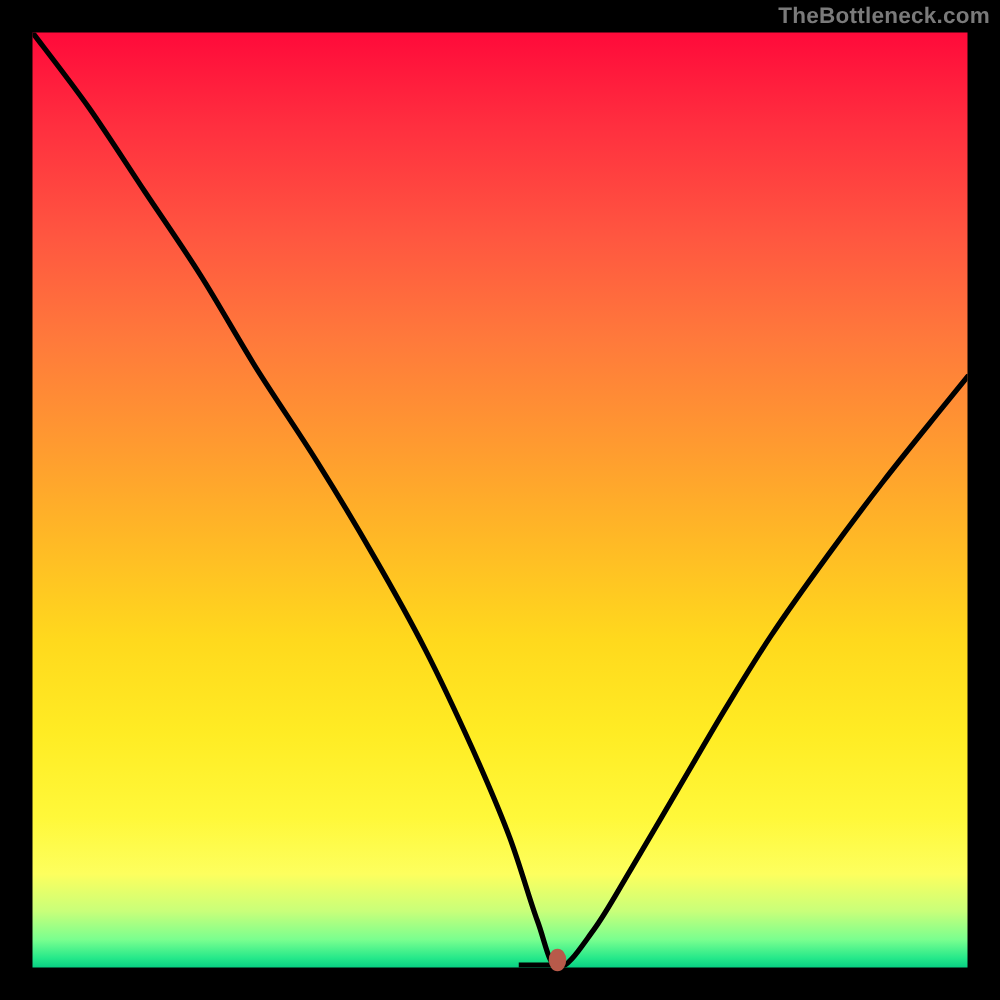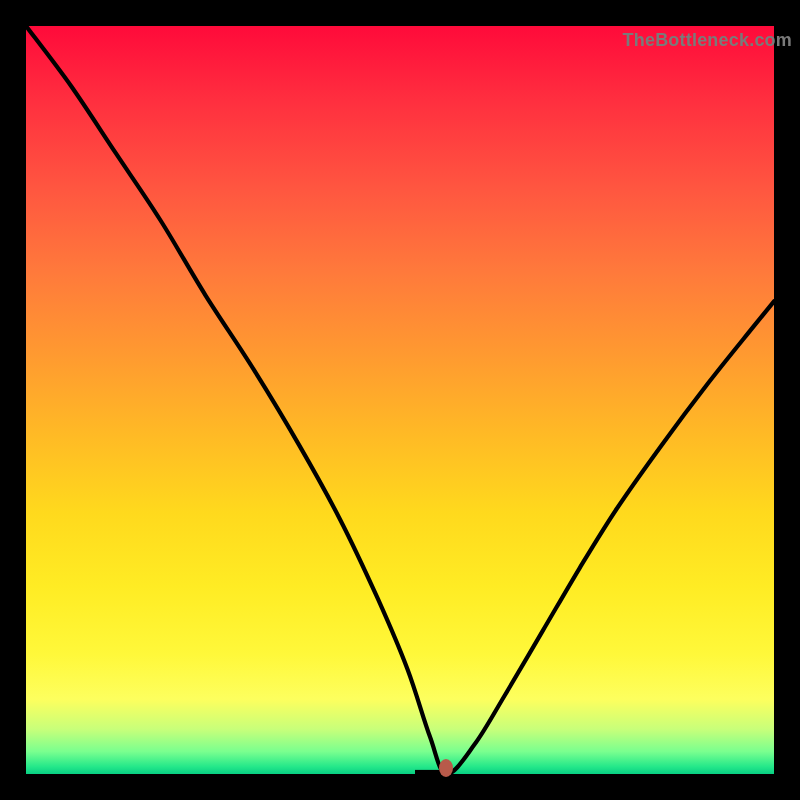--- a/index.html
+++ b/index.html
@@ -43,21 +43,20 @@
   }
   .watermark {
     position: absolute;
     top: 2px;
     right: 8px;
     font-family: Arial, Helvetica, sans-serif;
     font-size: 18px;
     font-weight: 600;
     color: #7a7a7a;
     letter-spacing: 0.2px;
-    margin-top: 28px;
   }
   svg.curve {
     position: absolute;
     left: 0;
     top: 0;
   }
   .marker {
     position: absolute;
     width: 14px;
     height: 18px;

